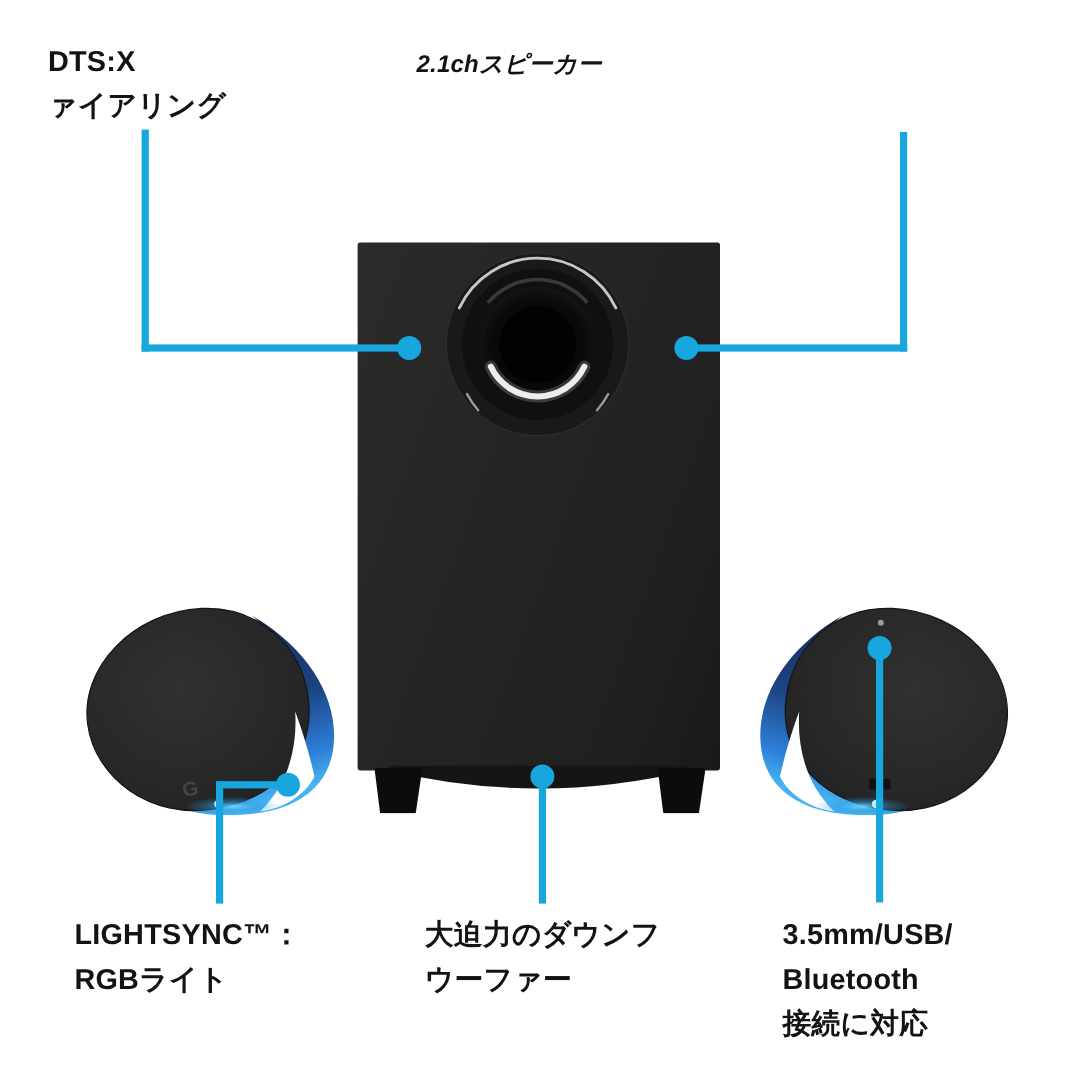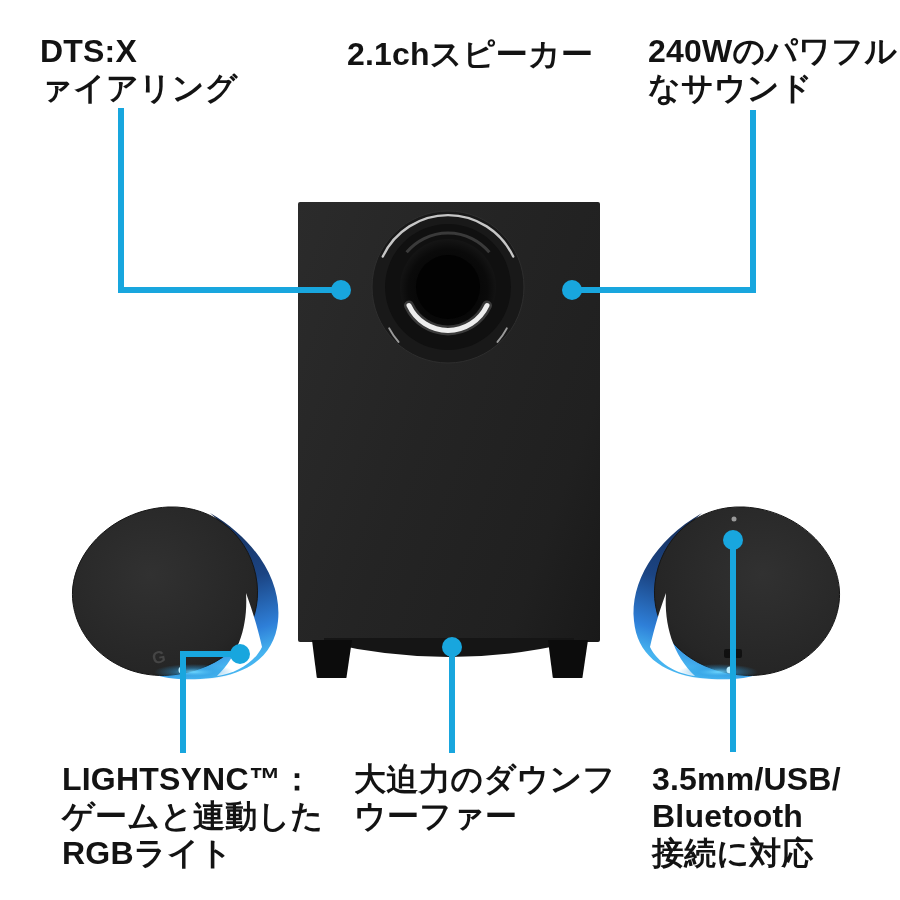--- a/index.html
+++ b/index.html
@@ -1,22 +1,22 @@
 <!DOCTYPE html>
 <html><head>
 <meta charset="utf-8">
 <style>
   html,body{margin:0;padding:0;background:#fff;}
   .stage{
     position:relative;width:900px;height:900px;background:#FFFFFF;overflow:hidden;
     font-family:"Liberation Sans","DejaVu Sans",sans-serif;
   }
   
-  .note{position:absolute;font-weight:700;color:#131313;font-size:32px;line-height:37px;letter-spacing:.2px;white-space:nowrap;}
-  .note.center{font-size:32px;}
+  .note{position:absolute;font-weight:700;color:#131313;font-size:24px;line-height:37px;letter-spacing:.2px;white-space:nowrap;}
+  .note.center{font-size:20px;font-style:italic;}
   .it{}
   
   .cl{position:absolute;background:#18A6DE;}
   .cd{position:absolute;width:20px;height:20px;border-radius:50%;background:#18A6DE;}
   
   .subwoofer{position:absolute;left:298px;top:202px;width:302px;height:440px;
     background:linear-gradient(110deg,#2b2b2b 0%,#242424 45%,#202020 80%,#191919 100%);
     border-radius:2px;}
   .foot{position:absolute;top:438px;width:40px;height:38px;background:#0c0c0c;
     clip-path:polygon(0 0,100% 0,86% 100%,12% 100%);border-radius:0 0 6px 6px;}
@@ -120,28 +120,23 @@
 
   <div class="note" style="left:40px;top:33px">
     <div>DTS:X</div>
     <div>ァイアリング</div>
   </div>
 
   <div class="note center" style="left:347px;top:36px">
     <div>2.1chスピーカー</div>
   </div>
 
-  <div class="note" style="left:648px;top:33px">
-    <div>240Wのパワフル</div>
-    <div>なサウンド</div>
-  </div>
 
   <div class="note" style="left:62px;top:761px">
     <div>LIGHTSYNC™：</div>
-    <div>ゲームと連動した</div>
     <div>RGBライト</div>
   </div>
 
   <div class="note" style="left:354px;top:761px">
     <div>大迫力のダウンフ</div>
     <div>ウーファー</div>
   </div>
 
   <div class="note" style="left:652px;top:761px">
     <div>3.5mm/USB/</div>

